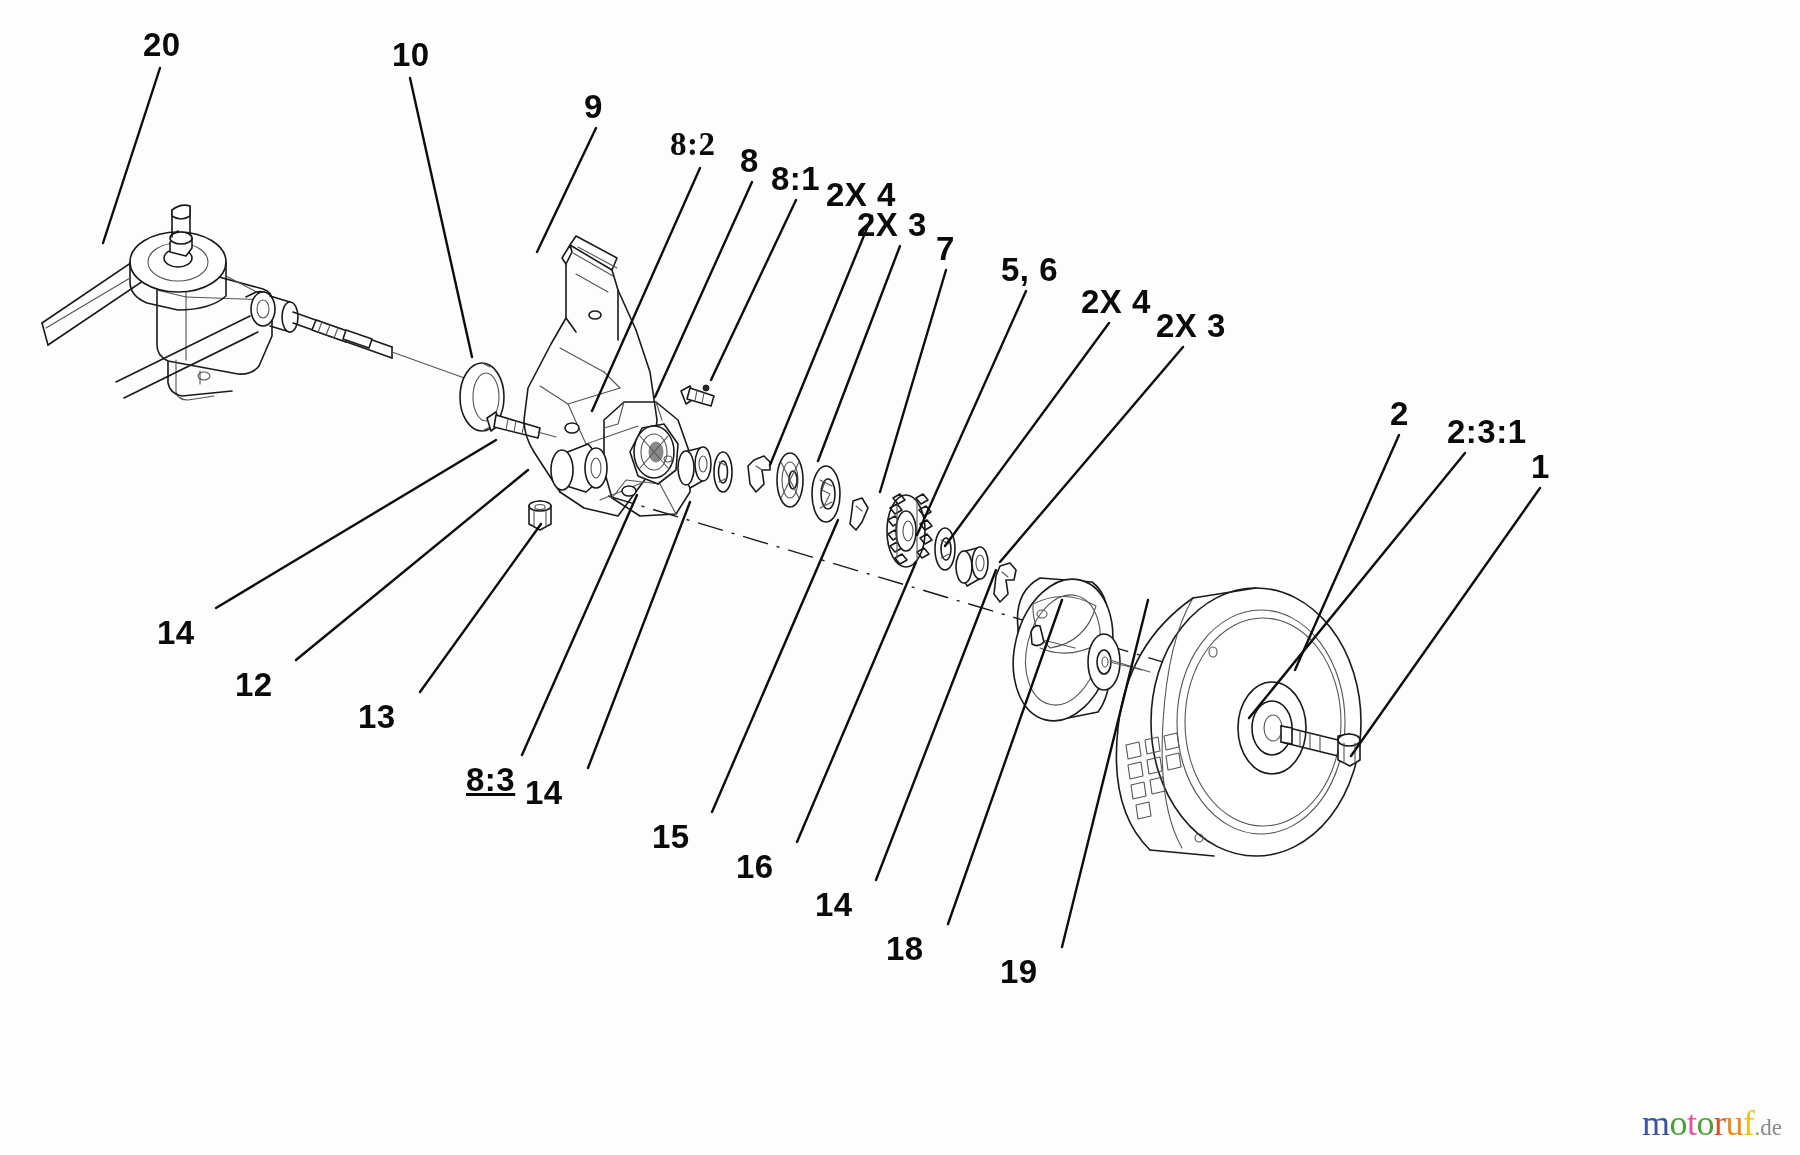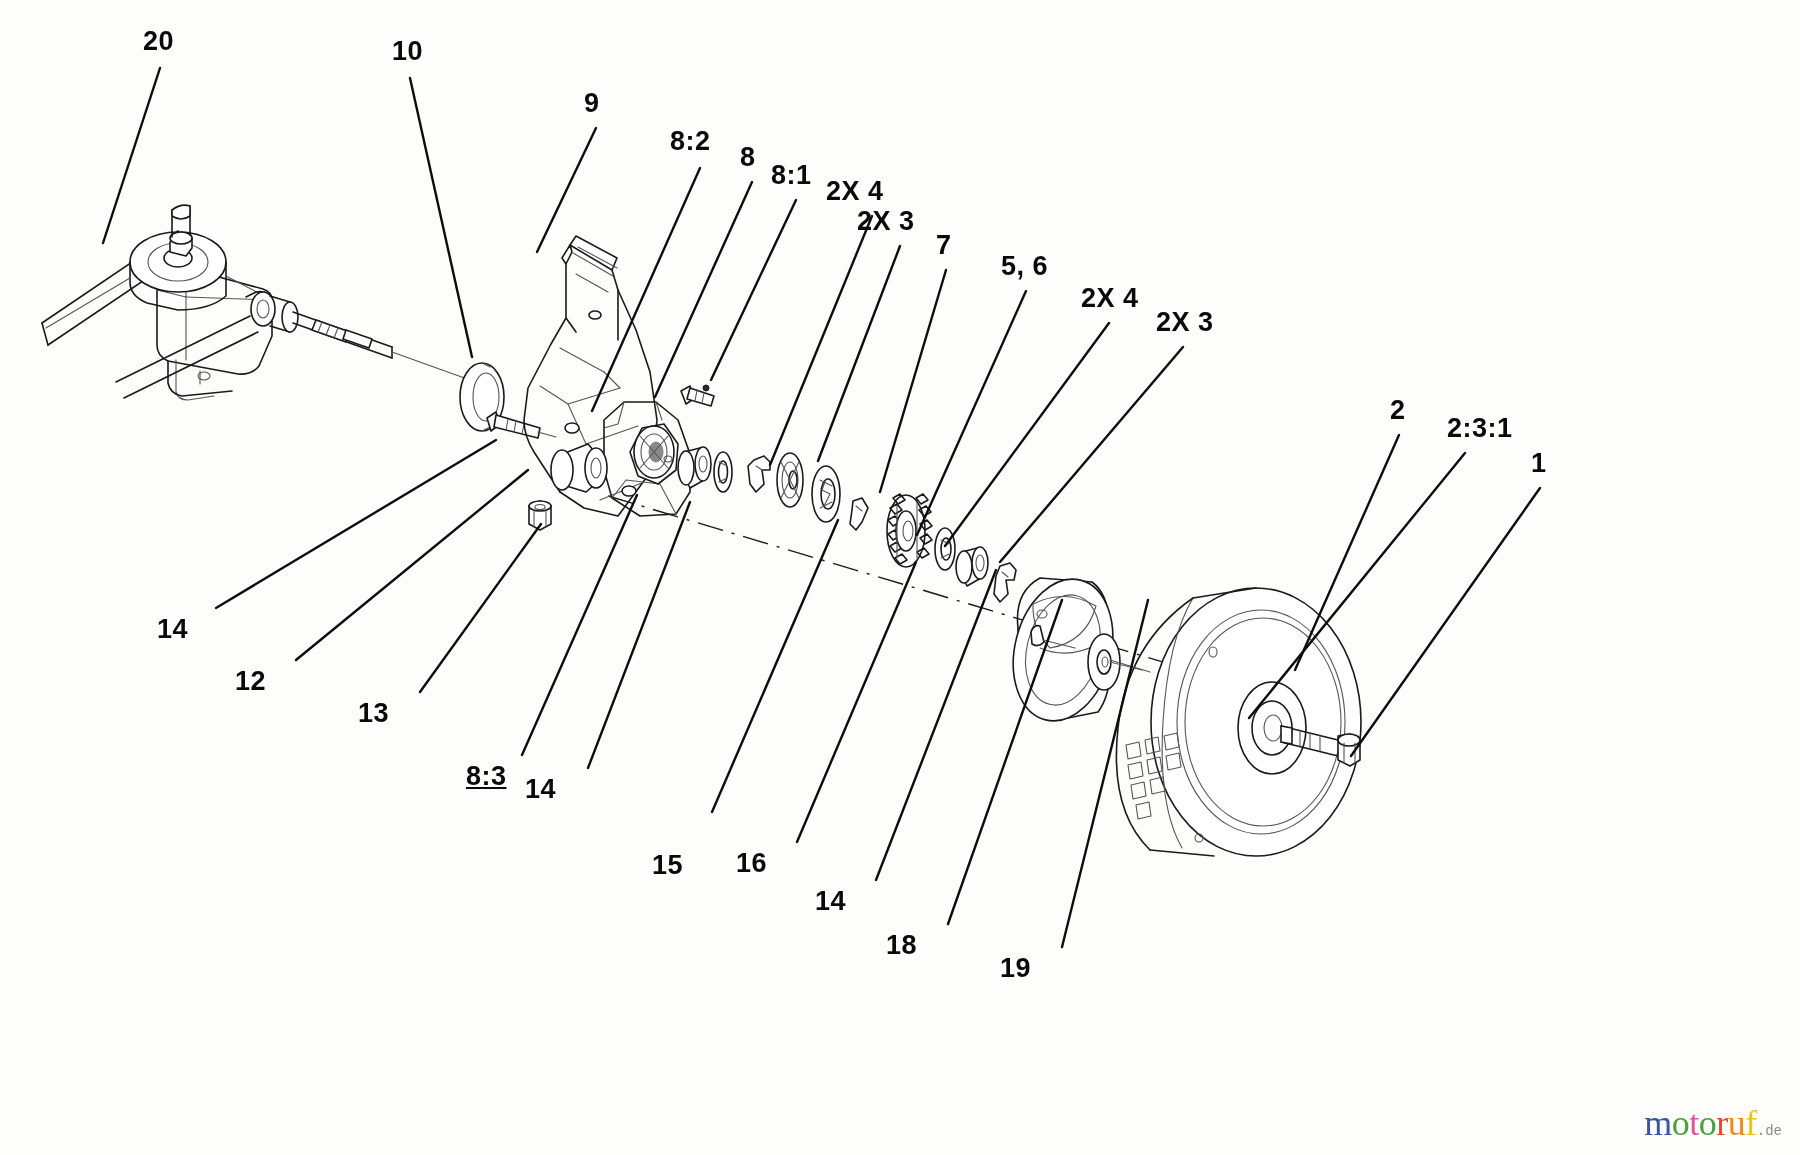--- a/index.html
+++ b/index.html
@@ -2,27 +2,27 @@
 <html><head>
 <meta charset="utf-8">
 <style>
   html,body{margin:0;padding:0;background:#fff;}
   body{width:1800px;height:1155px;overflow:hidden;
        font-family:"Liberation Sans", sans-serif;}
   #sheet{position:relative;width:1800px;height:1155px;background:#fdfdfb;}
   #art{position:absolute;left:0;top:0;width:1800px;height:1155px;}
   .calloutLayer{position:absolute;left:0;top:0;width:1800px;height:1155px;}
   .callout{position:absolute;font-family:"Liberation Sans", sans-serif;
-           font-size:27px;font-weight:700;color:#0a0a0a;letter-spacing:.5px;
+           font-size:33px;font-weight:700;color:#0a0a0a;letter-spacing:.5px;
            white-space:nowrap;line-height:1;}
   #wm{position:absolute;right:18px;bottom:14px;
       font-family:"Liberation Serif", serif;font-size:36px;line-height:1;
       letter-spacing:-.5px;white-space:nowrap;}
   #wm .l{display:inline-block;}
-  #wm .suffix{font-size:14px;color:#8a8a8a;letter-spacing:0;font-family:Liberation Mono, monospace;}
+  #wm .suffix{font-size:23px;color:#8a8a8a;letter-spacing:0;}
 </style>
 </head>
 <body>
 
 <div id="sheet">
 
   <svg id="art" viewBox="0 0 1800 1155">
     <defs>
       <style>
         .ln{fill:none;stroke:#1a1a1a;stroke-width:1.6;stroke-linecap:round;stroke-linejoin:round;}
@@ -321,38 +321,38 @@
       <path class="leader" d="M876 880 L996 570"></path>
       <path class="leader" d="M948 924 L1062 600"></path>
       <path class="leader" d="M1062 947 L1148 600"></path>
     </g>
   </svg>
 
   <div class="calloutLayer" id="callouts">
       <div class="callout" style="left: 143px; top: 28px;">20</div>
       <div class="callout" style="left: 392px; top: 38px;">10</div>
       <div class="callout" style="left: 584px; top: 90px;">9</div>
-      <div class="callout" style="left: 670px; top: 128px;">8:2</div>
+      <div class="callout" style="left: 670px; top: 128px; font-family: Liberation Serif, serif;">8:2</div>
       <div class="callout" style="left: 740px; top: 144px;">8</div>
       <div class="callout" style="left: 771px; top: 162px; text-align: right;">8:1</div>
       <div class="callout" style="left: 826px; top: 178px;">2X 4</div>
       <div class="callout" style="left: 857px; top: 208px;">2X 3</div>
       <div class="callout" style="left: 936px; top: 232px;">7</div>
       <div class="callout" style="left: 1001px; top: 253px;">5, 6</div>
       <div class="callout" style="left: 1081px; top: 285px;">2X 4</div>
       <div class="callout" style="left: 1156px; top: 309px;">2X 3</div>
       <div class="callout" style="left: 1390px; top: 397px;">2</div>
       <div class="callout" style="left: 1447px; top: 415px;">2:3:1</div>
       <div class="callout" style="left: 1531px; top: 450px;">1</div>
       <div class="callout" style="left: 157px; top: 616px;">14</div>
       <div class="callout" style="left: 235px; top: 668px;">12</div>
       <div class="callout" style="left: 358px; top: 700px;">13</div>
       <div class="callout" style="left: 466px; top: 763px; text-decoration: underline;">8:3</div>
       <div class="callout" style="left: 525px; top: 776px;">14</div>
-      <div class="callout" style="left: 652px; top: 852px; text-align: right;">15</div>
+      <div class="callout" style="left: 652px; top: 820px; text-align: right;">15</div>
       <div class="callout" style="left: 736px; top: 850px;">16</div>
       <div class="callout" style="left: 815px; top: 888px;">14</div>
       <div class="callout" style="left: 886px; top: 932px;">18</div>
       <div class="callout" style="left: 1000px; top: 955px;">19</div>
     </div>
 
   <div id="wm"><span class="l" style="color: rgb(59, 85, 164);">m</span><span class="l" style="color: rgb(75, 159, 62);">o</span><span class="l" style="color: rgb(226, 85, 158);">t</span><span class="l" style="color: rgb(75, 159, 62);">o</span><span class="l" style="color: rgb(217, 79, 43);">r</span><span class="l" style="color: rgb(239, 140, 24);">u</span><span class="l" style="color: rgb(239, 195, 26);">f</span><span class="suffix">.de</span></div>
 
 </div>
 

